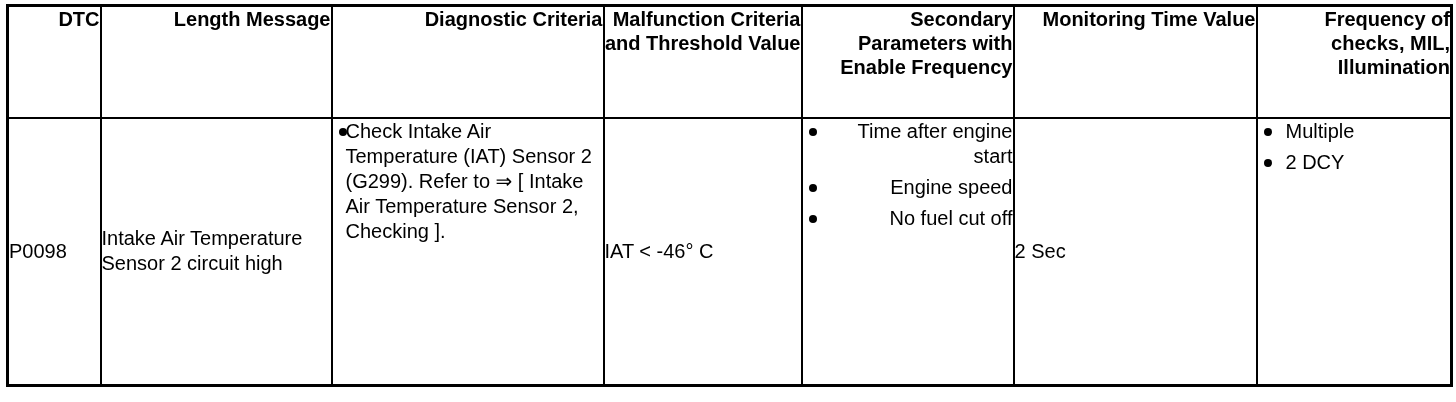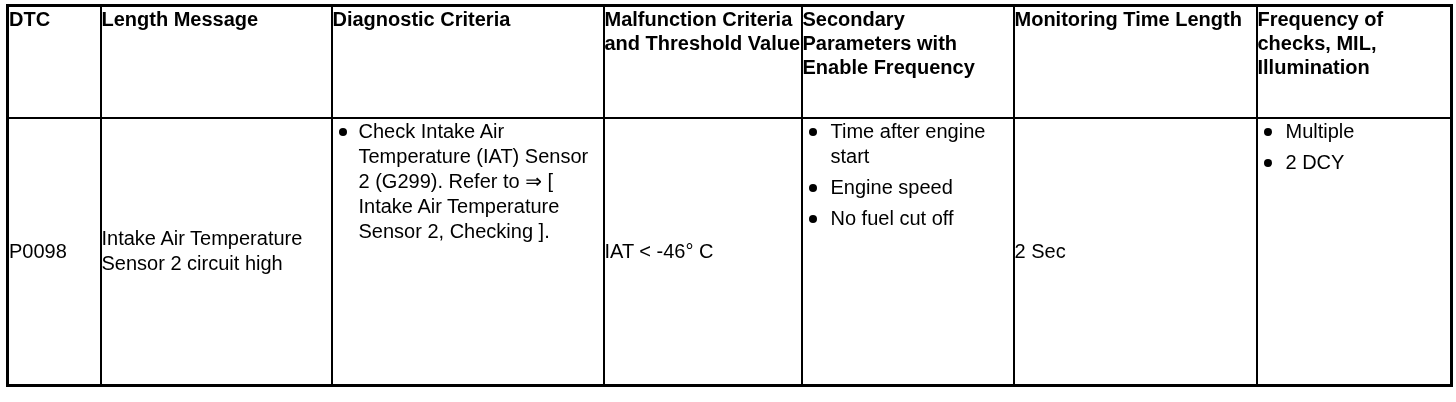--- a/index.html
+++ b/index.html
@@ -27,21 +27,21 @@
     width: 1444px;
     border: 3px solid #000;
   }
   table.dtc-table th,
   table.dtc-table td {
     border: 2px solid #000;
     vertical-align: top;
     padding: 0;
   }
   thead th {
-    text-align: left;
+    text-align: right;
     font-weight: bold;
     font-size: 20px;
     line-height: 24px;
     padding: 9px 6px 10px 6px;
     height: 112px;
     box-sizing: border-box;
     vertical-align: middle;
   }
   tbody td {
     font-size: 20px;
@@ -81,27 +81,28 @@
     position: absolute;
     left: 6px;
     top: 9px;
     width: 8px;
     height: 8px;
     background: #000;
     border-radius: 50%;
     display: block;
   }
   .proc-cell .bullet-list li {
-    padding-left: 26px;
+    padding-left: 13px;
   }
   .proc-cell {
     padding-top: 8px;
   }
   .param-cell {
     padding-top: 28px;
+    text-align: right;
   }
   .freq-cell {
     padding-top: 78px;
   }
   .crit-cell {
     padding-top: 0;
   }
   .time-cell {
     padding-top: 0;
   }
@@ -127,21 +128,21 @@
       <col class="c-time">
       <col class="c-freq">
     </colgroup>
     <thead>
       <tr>
         <th>DTC</th>
         <th>Length Message</th>
         <th>Diagnostic Criteria</th>
         <th>Malfunction Criteria and Threshold Value</th>
         <th>Secondary Parameters with Enable Frequency</th>
-        <th>Monitoring Time Length</th>
+        <th>Monitoring Time Value</th>
         <th>Frequency of checks, MIL, Illumination</th>
       </tr>
     </thead>
     <tbody>
       <tr>
         <td class="dtc-cell">
           <div class="cell-mid">
             <span>P0098</span>
           </div>
         </td>

